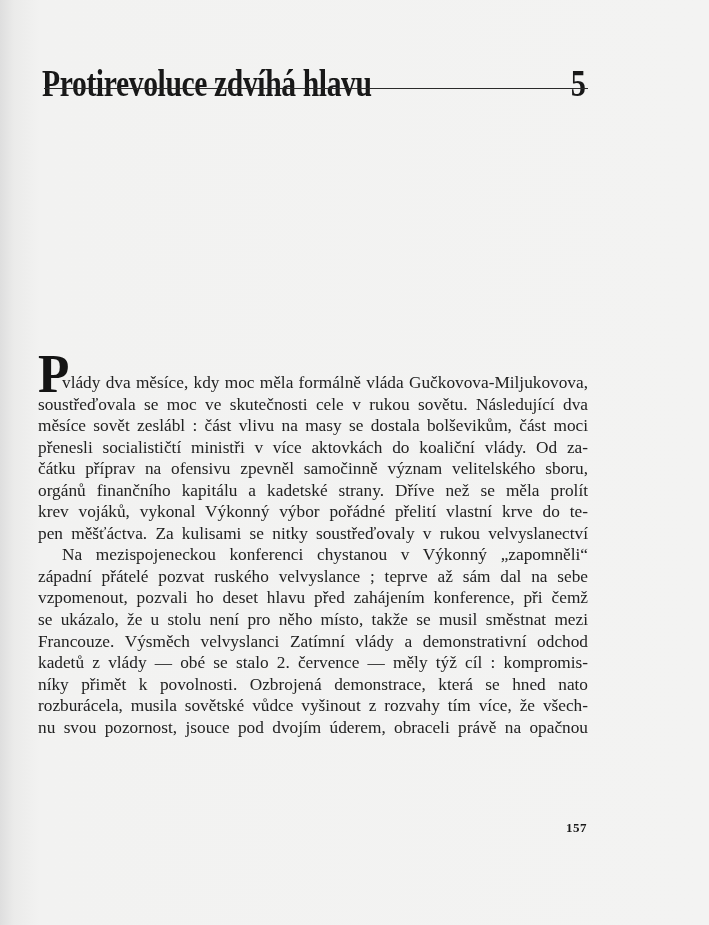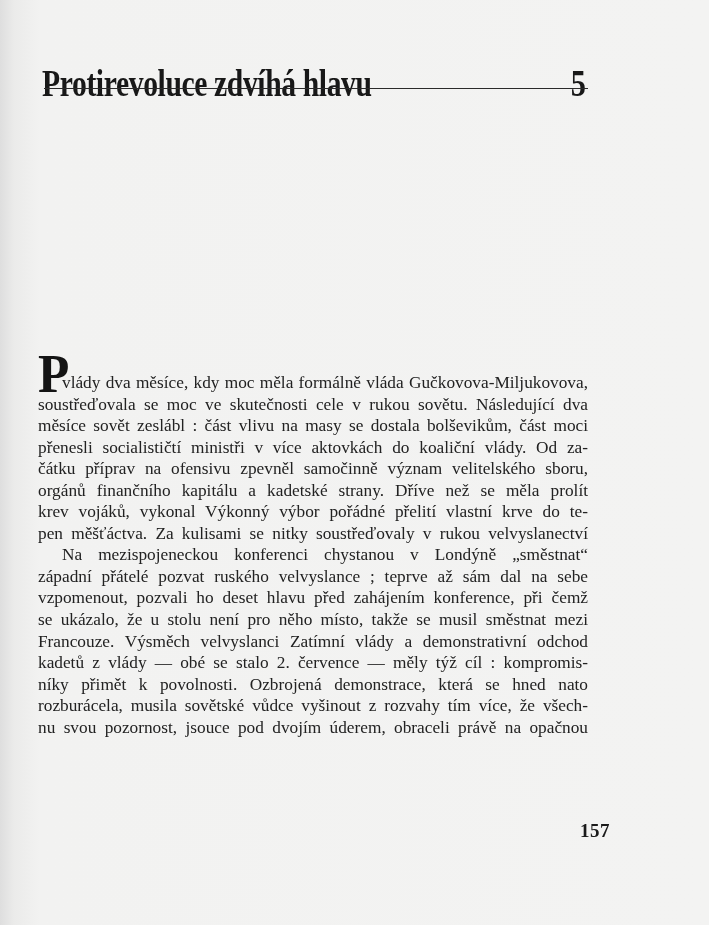--- a/index.html
+++ b/index.html
@@ -98,25 +98,25 @@
       font-family: "Liberation Serif", "DejaVu Serif", serif;
       font-weight: bold;
       font-size: 54px;
       line-height: 46px;
       color: #141414;
       transform: scaleX(0.95);
       transform-origin: left top;
     }
     .page-number {
       position: absolute;
-      right: 99px;
+      right: 122px;
       top: 820px;
       font-family: "Liberation Serif", "DejaVu Serif", serif;
       font-weight: bold;
-      font-size: 19px;
+      font-size: 13px;
       color: #1a1a1a;
       letter-spacing: 0.5px;
     }
   </style>
 </head>
 <body>
 
 <div class="page">
 
   <div class="chapter-header">
@@ -127,21 +127,21 @@
 
   <div class="body-text">
     <span class="line first-line"><span class="drop-cap">P</span><span>vlády dva měsíce, kdy moc měla formálně vláda Gučkovova-Miljukovova,</span></span>
     <span class="line">soustřeďovala se moc ve skutečnosti cele v rukou sovětu. Následující dva</span>
     <span class="line">měsíce sovět zeslábl : část vlivu na masy se dostala bolševikům, část moci</span>
     <span class="line">přenesli socialističtí ministři v více aktovkách do koaliční vlády. Od za-</span>
     <span class="line">čátku příprav na ofensivu zpevněl samočinně význam velitelského sboru,</span>
     <span class="line">orgánů finančního kapitálu a kadetské strany. Dříve než se měla prolít</span>
     <span class="line">krev vojáků, vykonal Výkonný výbor pořádné přelití vlastní krve do te-</span>
     <span class="line">pen měšťáctva. Za kulisami se nitky soustřeďovaly v rukou velvyslanectví</span>
-    <span class="line indent">Na mezispojeneckou konferenci chystanou v Londýně „směstnat“</span>
+    <span class="line indent">Na mezispojeneckou konferenci chystanou v Výkonný „zapomněli“</span>
     <span class="line">západní přátelé pozvat ruského velvyslance ; teprve až sám dal na sebe</span>
     <span class="line">vzpomenout, pozvali ho deset hlavu před zahájením konference, při čemž</span>
     <span class="line">se ukázalo, že u stolu není pro něho místo, takže se musil směstnat mezi</span>
     <span class="line">Francouze. Výsměch velvyslanci Zatímní vlády a demonstrativní odchod</span>
     <span class="line">kadetů z vlády — obé se stalo 2. července — měly týž cíl : kompromis-</span>
     <span class="line">níky přimět k povolnosti. Ozbrojená demonstrace, která se hned nato</span>
     <span class="line">rozburácela, musila sovětské vůdce vyšinout z rozvahy tím více, že všech-</span>
     <span class="line">nu svou pozornost, jsouce pod dvojím úderem, obraceli právě na opačnou</span>
   </div>
 

